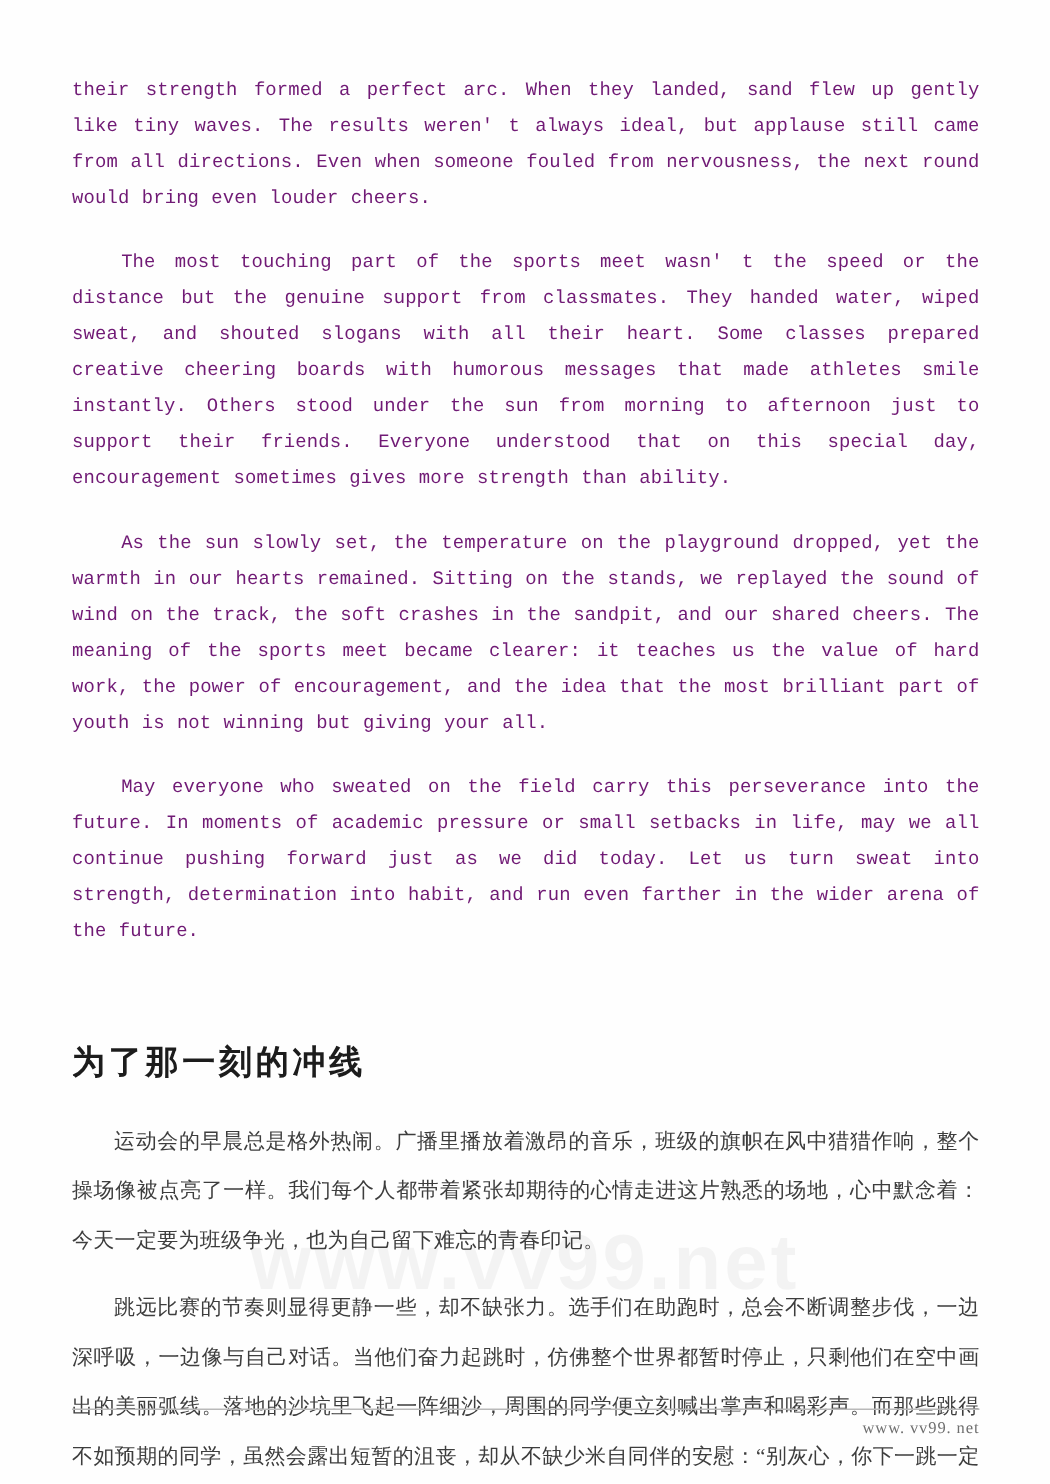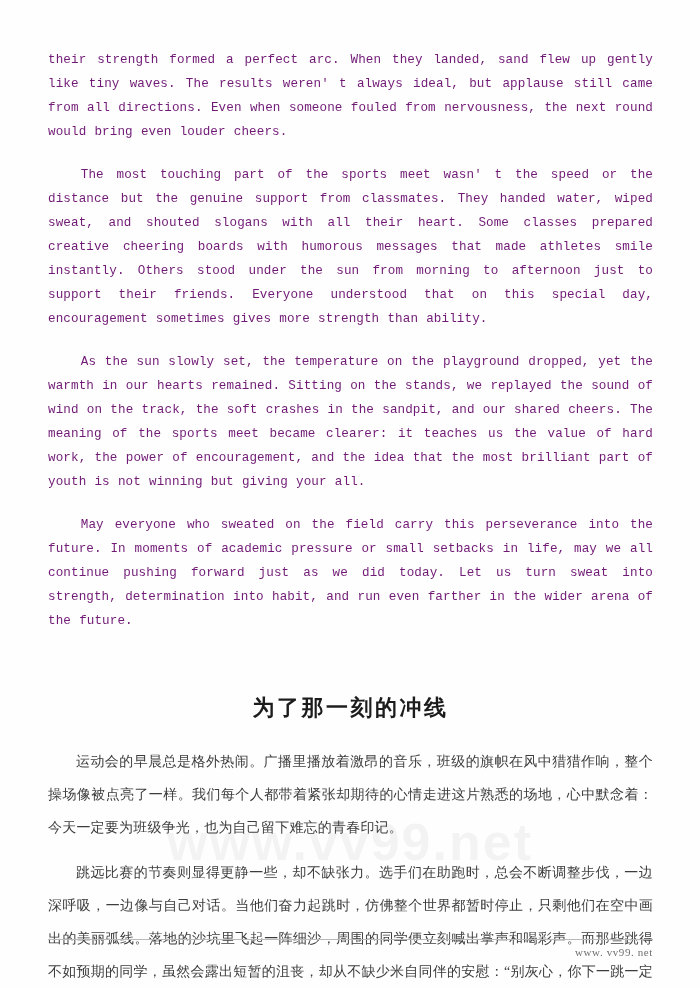--- a/index.html
+++ b/index.html
@@ -58,21 +58,20 @@
   .en-para.indent {
     text-indent: 2.6em;
   }
   .en-para:last-of-type {
     margin-bottom: 0;
   }
 
   
   .cn-title {
     margin: 60px 0 22px 0;
-    text-align: center;
     font-family: "Liberation Serif", "DejaVu Serif", serif;
     font-size: 22px;
     font-weight: 700;
     color: #1c1c1c;
     letter-spacing: 2.5px;
   }
 
   
   .cn-para {
     font-family: Liberation Serif, serif;

